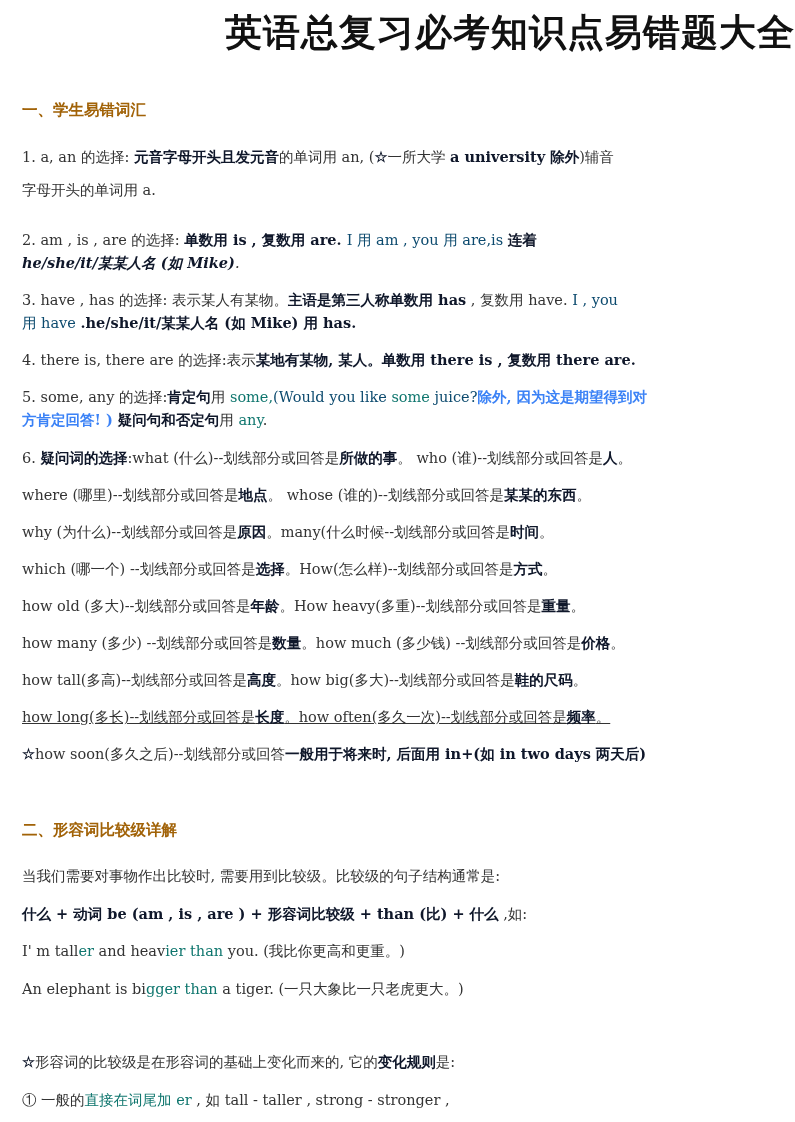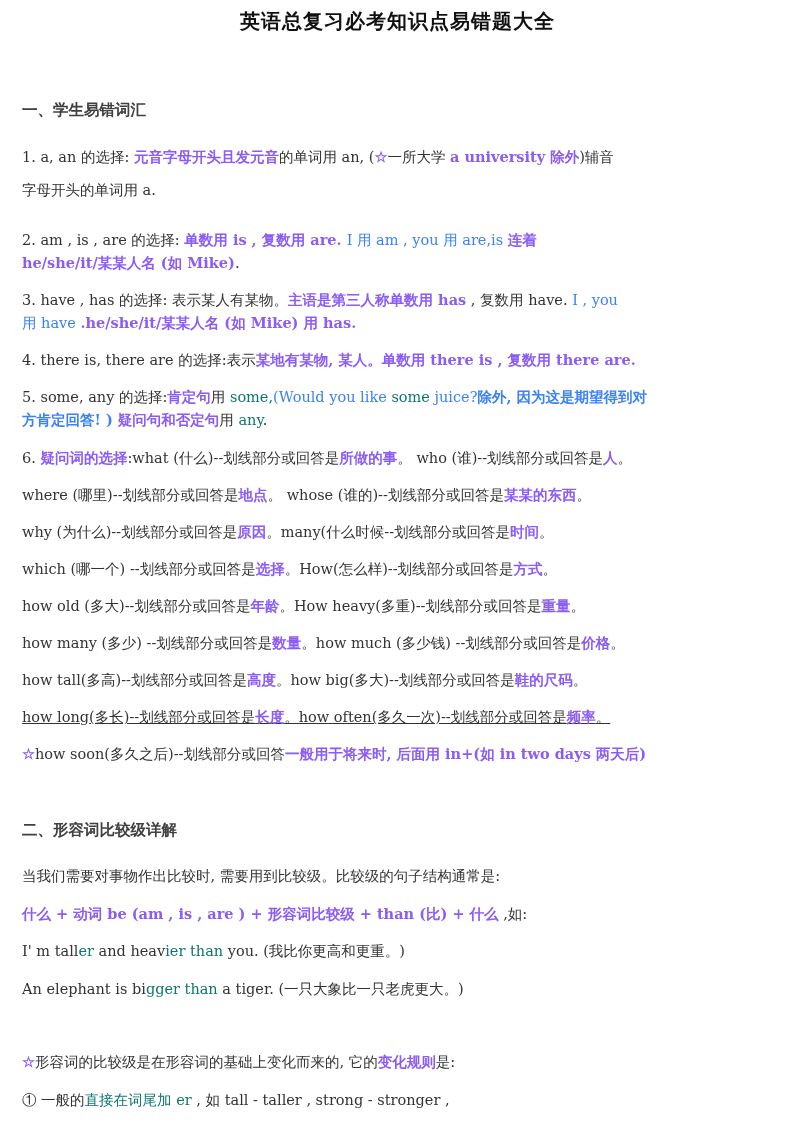--- a/index.html
+++ b/index.html
@@ -1,38 +1,38 @@
 <!DOCTYPE html>
 <html><head>
 <meta charset="utf-8">
 <style>
   html, body { margin:0; padding:0; background:#fff; }
   body { width:795px; height:1122px; position:relative; overflow:hidden;
          font-family:"DejaVu Serif", "Liberation Serif", serif; color:#333; }
-  .title { position:absolute; top:8px; left:0; width:795px; text-align:center;
-           font-family:"DejaVu Sans", sans-serif; font-size:20px; font-weight:bold; color:#111; letter-spacing:1px; }
-  .h2 { position:absolute; left:22px; font-family:"DejaVu Sans", sans-serif; font-weight:bold; font-size:15.5px; color:#404040; }
+  .title { position:absolute; top:8px; left:0; width:795px; text-align:right;
+           font-family:"DejaVu Sans", sans-serif; font-size:37px; font-weight:bold; color:#111; letter-spacing:1px; }
+  .h2 { position:absolute; left:22px; font-family:"DejaVu Sans", sans-serif; font-weight:bold; font-size:15.5px; color:#a16207; }
   .line { position:absolute; left:22px; font-size:14.5px; white-space:nowrap; }
-  .r { color:#8b5cf6; font-weight:bold; }
+  .r { color:#0f172a; font-weight:bold; }
   .rn { color:#0f766e; }
-  .g { color:#3b82f6; }
+  .g { color:#0c4a6e; }
   .gb { color:#3b82f6; font-weight:bold; }
   .b { color:#333;margin-top:48px; }
 </style>
 </head>
 <body>
 
 <div class="title">英语总复习必考知识点易错题大全</div>
 
 <div class="h2" style="top:100px">一、学生易错词汇</div>
 <div id="s1">
     <div class="line" style="top: 148px;"><span class="b">1. a, an 的选择: </span><span class="r">元音字母开头且发元音</span><span class="b">的单词用 an, (</span><span class="r">☆</span><span class="b">一所大学 </span><span class="r">a university 除外</span><span class="b">)辅音</span></div>
     <div class="line" style="top: 181px;"><span class="b">字母开头的单词用 a.</span></div>
     <div class="line" style="top: 231px;"><span class="b">2. am , is , are 的选择: </span><span class="r">单数用 is , 复数用 are. </span><span class="g">I 用 am , you 用 are,is </span><span class="r">连着</span></div>
-    <div class="line" style="top: 254px;"><span class="r">he/she/it/某某人名 (如 Mike)</span><span class="b">.</span></div>
+    <div class="line" style="top: 254px; font-style: italic;"><span class="r">he/she/it/某某人名 (如 Mike)</span><span class="b">.</span></div>
     <div class="line" style="top: 291px;"><span class="b">3. have , has 的选择: 表示某人有某物。</span><span class="r">主语是第三人称单数用 has</span><span class="b"> , 复数用 have. </span><span class="g">I , you</span></div>
     <div class="line" style="top: 314px;"><span class="g">用 have </span><span class="r">.he/she/it/某某人名 (如 Mike) 用 has.</span></div>
     <div class="line" style="top: 351px;"><span class="b">4. there is, there are 的选择:表示</span><span class="r">某地有某物, 某人。单数用 there is , 复数用 there are.</span></div>
     <div class="line" style="top: 388px;"><span class="b">5. some, any 的选择:</span><span class="r">肯定句</span><span class="b">用 </span><span class="rn">some,</span><span class="g">(Would you like </span><span class="rn">some</span><span class="g"> juice?</span><span class="gb">除外, 因为这是期望得到对</span></div>
     <div class="line" style="top: 411px;"><span class="gb">方肯定回答! ) </span><span class="r">疑问句和否定句</span><span class="b">用 </span><span class="rn">any</span><span class="b">.</span></div>
     <div class="line" style="top: 449px;"><span class="b">6. </span><span class="r">疑问词的选择</span><span class="b">:what (什么)--划线部分或回答是</span><span class="r">所做的事</span><span class="b">。 who (谁)--划线部分或回答是</span><span class="r">人</span><span class="b">。</span></div>
     <div class="line" style="top: 486px;"><span class="b">where (哪里)--划线部分或回答是</span><span class="r">地点</span><span class="b">。 whose (谁的)--划线部分或回答是</span><span class="r">某某的东西</span><span class="b">。</span></div>
     <div class="line" style="top: 523px;"><span class="b">why (为什么)--划线部分或回答是</span><span class="r">原因</span><span class="b">。many(什么时候--划线部分或回答是</span><span class="r">时间</span><span class="b">。</span></div>
     <div class="line" style="top: 560px;"><span class="b">which (哪一个) --划线部分或回答是</span><span class="r">选择</span><span class="b">。How(怎么样)--划线部分或回答是</span><span class="r">方式</span><span class="b">。</span></div>
     <div class="line" style="top: 597px;"><span class="b">how old (多大)--划线部分或回答是</span><span class="r">年龄</span><span class="b">。How heavy(多重)--划线部分或回答是</span><span class="r">重量</span><span class="b">。</span></div>

